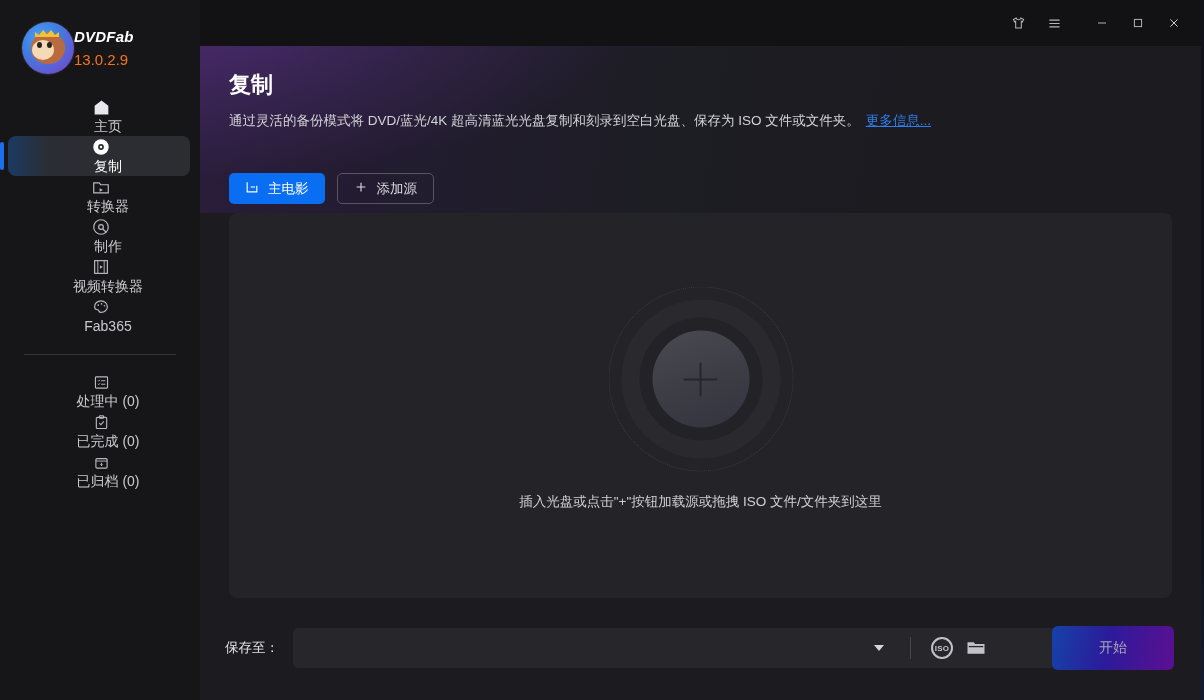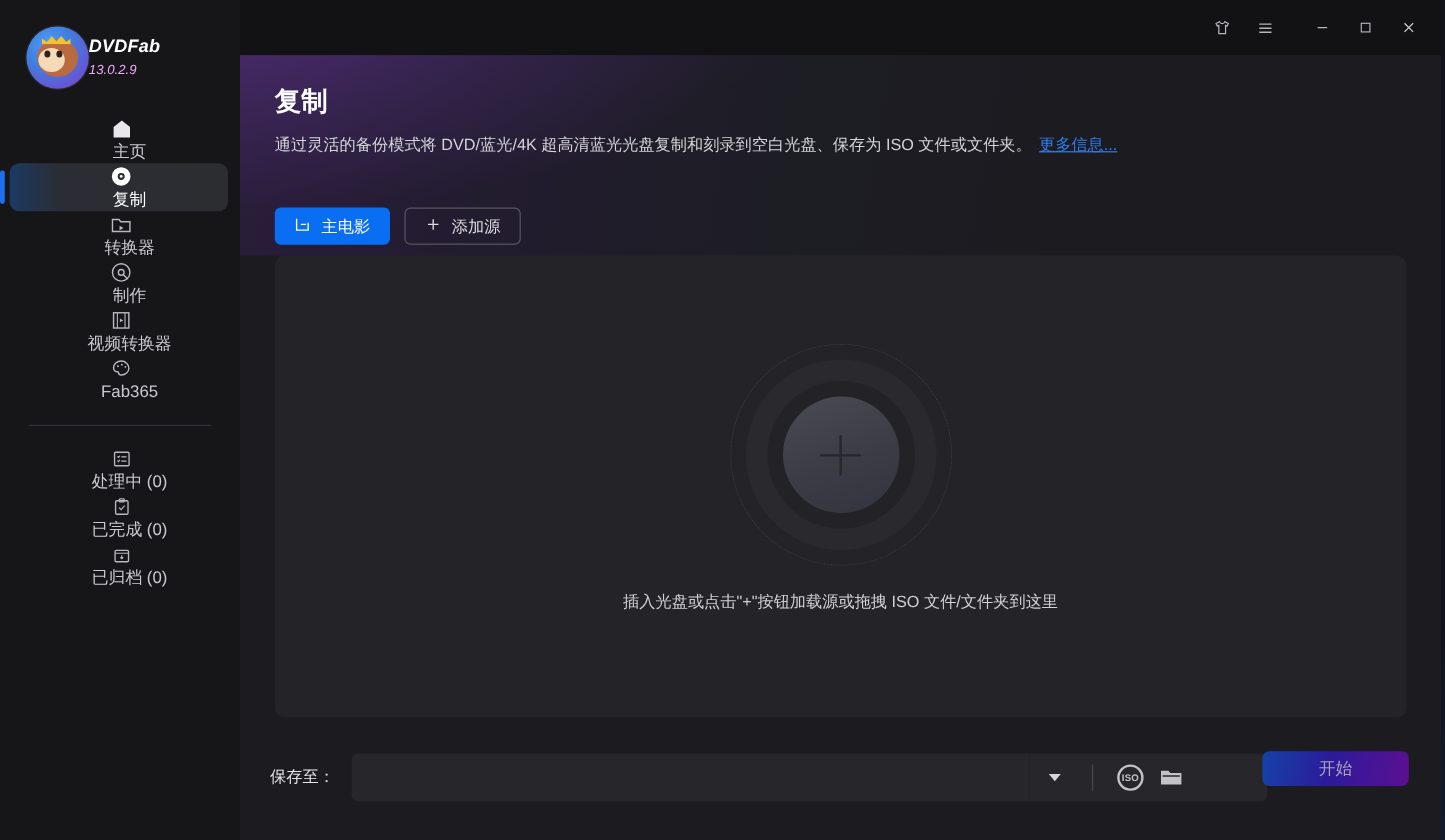--- a/index.html
+++ b/index.html
@@ -60,21 +60,21 @@
     position:absolute; left:13px; top:8px; width:24px; height:7px;
     background:#f2c230;
     clip-path: polygon(0 100%,0 30%,17% 70%,34% 0,50% 62%,67% 0,84% 70%,100% 30%,100% 100%);
   }
   .brand-text { margin-left: 0; }
   .brand-name {
     font-size: 15px; font-weight: bold; font-style: italic;
     color: #ffffff; letter-spacing: 0.2px; line-height: 1;
   }
   .brand-ver {
-    margin-top: 7px; font-size: 11px; color: #f0abfc; font-style: italic;
+    margin-top: 7px; font-size: 15px; color: #f97316;
   }
 
   .nav { margin-top: 22px; }
   .nav-item {
     display: flex; align-items: center;
     height: 40px; margin: 0 10px 0 0;
     padding-left: 26px;
     border-radius: 0 8px 8px 0;
     color: #c9c9cf; font-size: 14px;
     cursor: pointer; position: relative; flex-direction: column;
@@ -217,21 +217,21 @@
   .tool-ic { width:34px;height:40px; display:flex;align-items:center;justify-content:center; cursor:pointer; }
   .iso-badge {
     width:22px;height:22px;border-radius:50%;
     border:2px solid #c2c2c8; color:#c2c2c8;
     font-size:8px; font-weight:bold;
     display:flex;align-items:center;justify-content:center;
     letter-spacing:0.2px;
   }
   .btn-start {
     position:absolute; left:852px; top:28px;
-    width: 122px; height: 29px; border-radius:6px;
+    width: 122px; height: 44px; border-radius:6px;
     background: linear-gradient(100deg, #1642a8 0%, #2b1b9a 45%, #5c0f92 100%);
     color:#a9a4b6; font-size:14px;
     display:flex; align-items:center; justify-content:center;
     cursor: not-allowed; border:none;
   }
 </style>
 </head>
 <body>
 
 <div id="desktop">

